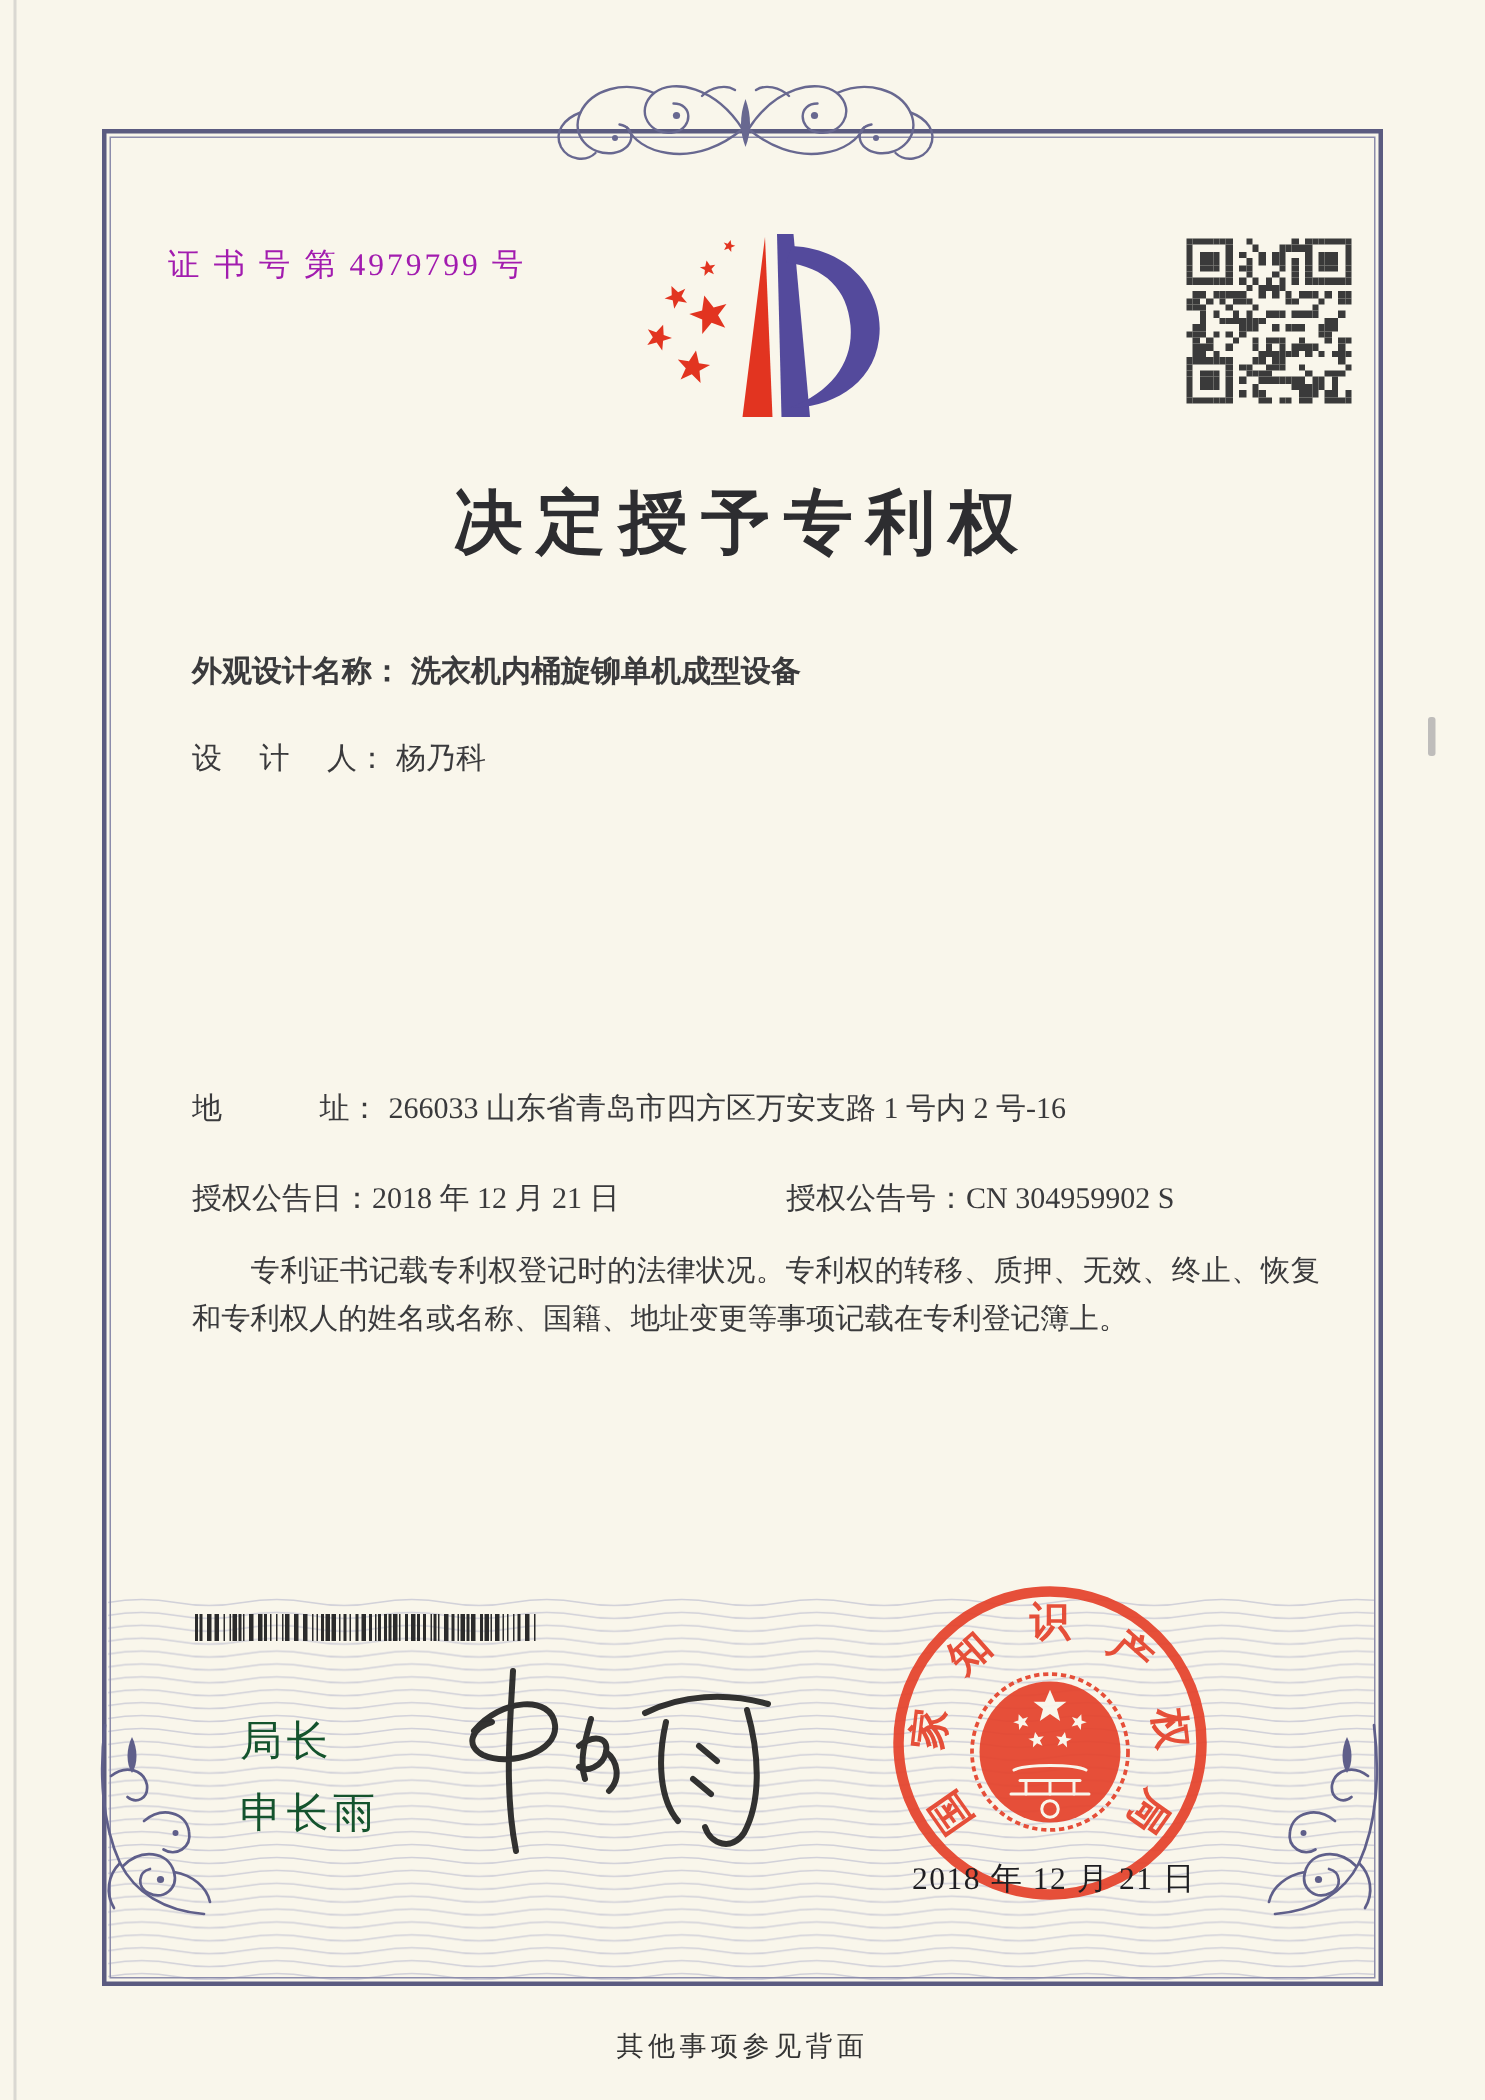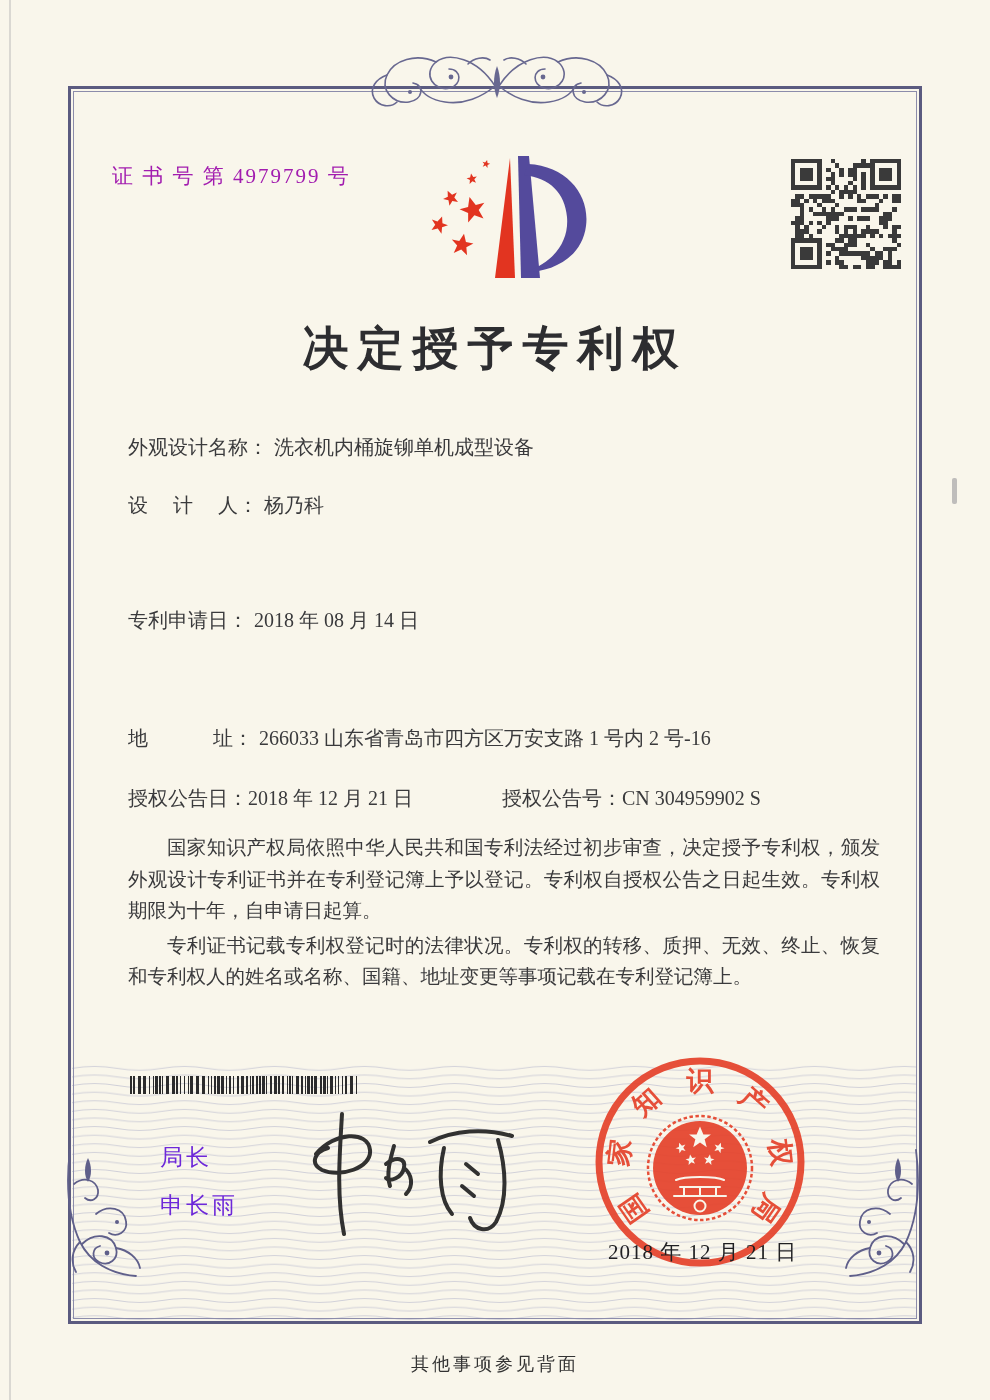--- a/index.html
+++ b/index.html
@@ -37,38 +37,38 @@
   }
   .qr div.d{background:#3a3a3a;}
   .title{
     position:absolute;left:0;right:0;top:318px;text-align:center;z-index:4;
     font-size:46px;font-weight:700;letter-spacing:9px;color:#2d2d30;
   }
 
   
   .field{position:absolute;left:128px;font-size:20px;color:#3a3a3c;z-index:4;white-space:nowrap;}
   .field .val{margin-left:6px;}
-  .f0{top:434px;} .f1{top:492px;text-align:center;} .f2{top:549px;} .f3{top:607px;}
+  .f0{top:434px;font-weight:bold;} .f1{top:492px;text-align:center;} .f2{top:549px;} .f3{top:607px;}
   .f4{top:667px;} .f5{top:725px;font-family:Liberation Serif, serif;}
   .grant{position:absolute;top:785px;left:0;right:0;z-index:4;font-size:20px;color:#3a3a3c;white-space:nowrap;}
   .grant .g1{position:absolute;left:128px;}
-  .grant .g2{position:absolute;left:502px;}
+  .grant .g2{position:absolute;left:524px;}
 
   
   .legal{position:absolute;left:128px;top:832px;width:752px;z-index:4;
     font-size:19.5px;line-height:31.5px;text-align:justify;color:#3a3a3c;}
   .legal p{margin:0 0 3px 0;text-indent:2em;}
 
   
   .barcode{position:absolute;left:130px;top:1076px;width:262px;height:18px;z-index:4;
     display:flex;align-items:stretch;overflow:hidden;}
   .barcode span{background:#2b2b2b;flex:0 0 auto;}
   .signer{position:absolute;left:160px;z-index:4;
     font-family:"Liberation Sans","DejaVu Sans",sans-serif;
-    font-size:23px;letter-spacing:3px;color:#6d28d9;}
+    font-size:28px;letter-spacing:3px;color:#14532d;}
   .signer-title{top:1142px;}
   .signer-name{top:1190px;}
   .signature{position:absolute;left:282px;top:1102px;width:240px;height:140px;z-index:5;opacity:.9;}
   .seal{position:absolute;left:588px;top:1050px;width:224px;height:224px;z-index:5;opacity:.93;}
   .seal text{font-family:"Liberation Serif","DejaVu Serif",serif;font-size:27px;font-weight:700;fill:#e5432c;}
   .seal-date{position:absolute;left:608px;top:1238px;z-index:6;font-size:21px;letter-spacing:1px;color:#1f1f22;white-space:nowrap;}
 
   .page-num{position:absolute;left:0;right:0;top:1292px;text-align:center;z-index:4;
     font-size:17px;letter-spacing:2px;color:#3f3f48;}
   .back-note{position:absolute;left:0;right:0;top:1352px;text-align:center;z-index:4;
@@ -789,38 +789,34 @@
     </div>
 
   <div class="title">决定授予专利权</div>
 
   <div class="field f0">
     <span class="lbl">外观设计名称：</span><span class="val">洗衣机内桶旋铆单机成型设备</span>
   </div>
   <div class="field f1">
     <span class="lbl">设　 计 　人：</span><span class="val">杨乃科</span>
   </div>
-  <div class="field f3">
-    <span class="lbl">专利申请日：</span><span class="val">2018 年 08 月 14 日</span>
-  </div>
   <div class="field f5">
     <span class="lbl">地　 　　址：</span><span class="val">266033  山东省青岛市四方区万安支路 1 号内 2 号-16</span>
   </div>
 
   <div class="grant">
     <span class="g1">
       <span>授权公告日：</span><span class="val">2018 年 12 月 21 日</span>
     </span>
     <span class="g2">
       <span>授权公告号：</span><span class="val">CN 304959902 S</span>
     </span>
   </div>
 
   <div class="legal">
-    <p>国家知识产权局依照中华人民共和国专利法经过初步审查，决定授予专利权，颁发外观设计专利证书并在专利登记簿上予以登记。专利权自授权公告之日起生效。专利权期限为十年，自申请日起算。</p>
     <p>专利证书记载专利权登记时的法律状况。专利权的转移、质押、无效、终止、恢复和专利权人的姓名或名称、国籍、地址变更等事项记载在专利登记簿上。</p>
   </div>
 
   <div class="barcode">
       <span style="width: 2px; margin-right: 1px;"></span>
       <span style="width: 2px; margin-right: 3px;"></span>
       <span style="width: 3px; margin-right: 2px;"></span>
       <span style="width: 3px; margin-right: 3px;"></span>
       <span style="width: 1px; margin-right: 3px;"></span>
       <span style="width: 1px; margin-right: 1px;"></span>

